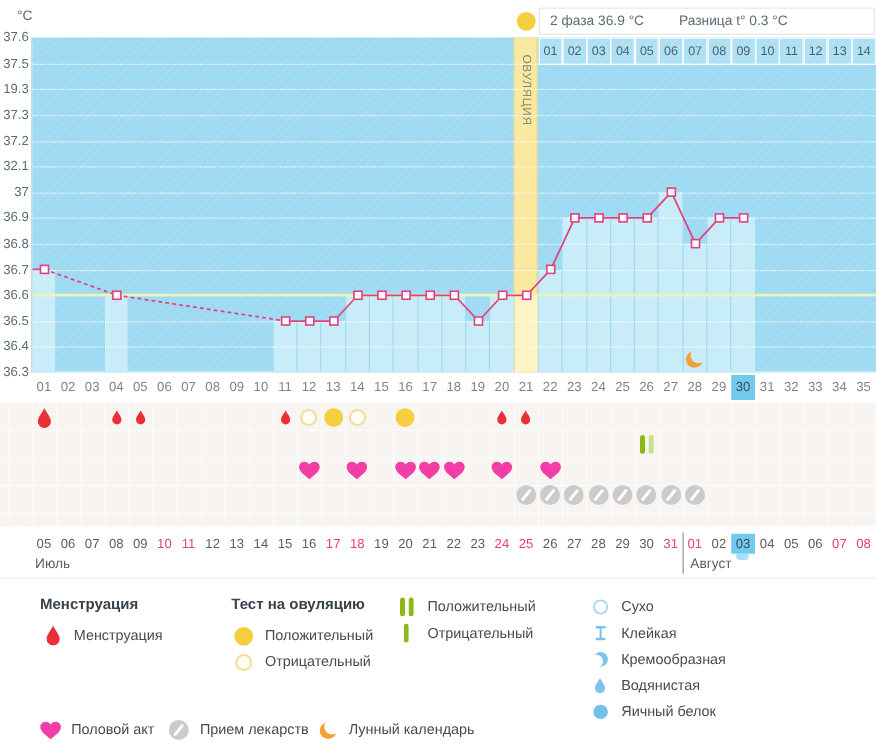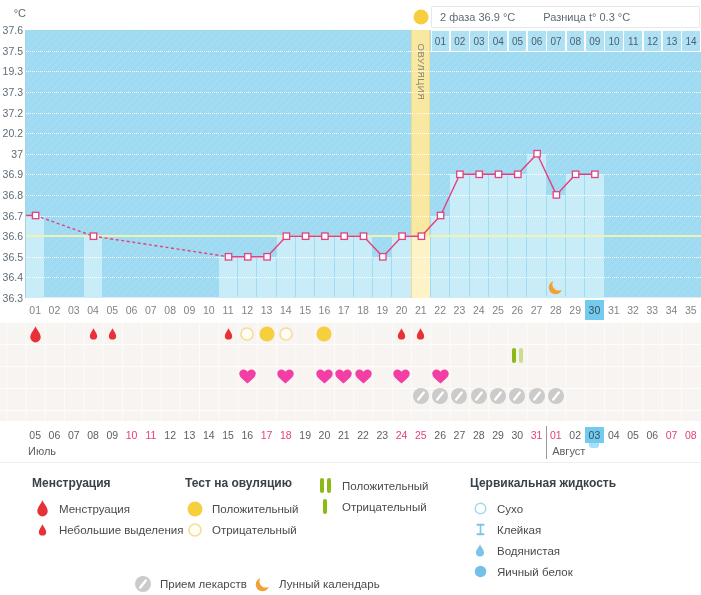--- a/index.html
+++ b/index.html
@@ -81,28 +81,20 @@
   <div class="lcol" style="left:32px">
     <div class="ltitle">Менструация</div>
     <div class="litem">
       <span class="lic">
           <svg width="13" height="17" viewBox="0 0 10 14">
             <path d="M5 0.3 C4.1 2.8 0.7 6.2 0.7 9.2 A4.3 4.3 0 0 0 9.3 9.2 C9.3 6.2 5.9 2.8 5 0.3 Z" fill="#e73137"></path>
           </svg>
         </span>
       <span>Менструация</span>
     </div>
-    <div class="litem">
-      <span class="lic">
-          <svg width="9" height="12" viewBox="0 0 10 14">
-            <path d="M5 0.3 C4.1 2.8 0.7 6.2 0.7 9.2 A4.3 4.3 0 0 0 9.3 9.2 C9.3 6.2 5.9 2.8 5 0.3 Z" fill="#e73137"></path>
-          </svg>
-        </span>
-      <span>Небольшие выделения</span>
-    </div>
   </div>
   <div class="lcol" style="left:185px">
     <div class="ltitle">Тест на овуляцию</div>
     <div class="litem">
       <span class="lic">
           <svg width="16" height="16">
             <circle cx="8" cy="8" r="7.5" fill="#f6cf3f"></circle>
           </svg>
         </span>
       <span>Положительный</span>
@@ -129,55 +121,76 @@
     <div class="litem">
       <span class="lic">
           <svg width="4" height="17">
             <rect x="0" y="1" width="4" height="15" rx="2" fill="#8cb916"></rect>
           </svg>
         </span>
       <span>Отрицательный</span>
     </div>
   </div>
   <div class="lcol" style="left:470px">
-    <div class="ltitle">Цервикальная жидкость</div>
     <div class="litem">
       <span class="lic">
           <svg width="13" height="13">
             <circle cx="6.5" cy="6.5" r="5.3" fill="none" stroke="#a5d7f2" stroke-width="1.4"></circle>
           </svg>
         </span>
       <span>Сухо</span>
     </div>
     <div class="litem">
       <span class="lic">
           <svg width="13" height="13" viewBox="0 0 13 13">
             <rect x="2.5" y="0.8" width="8" height="2" rx="1" fill="#7cc3ea"></rect>
             <rect x="2.5" y="10.2" width="8" height="2" rx="1" fill="#7cc3ea"></rect>
             <rect x="5.7" y="2" width="1.6" height="9" fill="#7cc3ea"></rect>
           </svg>
         </span>
       <span>Клейкая</span>
     </div>
     <div class="litem">
       <span class="lic">
+          <svg width="13" height="13" viewBox="0 0 13 13">
+            <defs>
+              <mask id="m0">
+                <rect width="13" height="13" fill="#fff"></rect>
+                <circle cx="3.2" cy="8" r="5.2" fill="#000"></circle>
+              </mask>
+            </defs>
+            <circle cx="6.5" cy="6.5" r="5.8" fill="#7cc3ea" mask="url(#m0)"></circle>
+          </svg>
+        </span>
+      <span>Кремообразная</span>
+    </div>
+    <div class="litem">
+      <span class="lic">
           <svg width="10" height="13" viewBox="0 0 10 14">
             <path d="M5 0.3 C4.1 2.8 0.7 6.2 0.7 9.2 A4.3 4.3 0 0 0 9.3 9.2 C9.3 6.2 5.9 2.8 5 0.3 Z" fill="#7cc3ea"></path>
           </svg>
         </span>
       <span>Водянистая</span>
     </div>
     <div class="litem">
       <span class="lic">
           <svg width="13" height="13">
             <circle cx="6.5" cy="6.5" r="5.8" fill="#74c0e8"></circle>
           </svg>
         </span>
       <span>Яичный белок</span>
     </div>
+  </div>
+  <div class="lbottom" style="left:30px">
+    <span class="lic">
+        <svg width="17" height="15" viewBox="0 0 32 28">
+          <path d="M16 27 C9 21 0.5 15.5 0.5 8.5 C0.5 4 4.2 0.8 8.6 0.8 C11.8 0.8 14.7 2.6 16 5.2 C17.3 2.6 20.2 0.8 23.4 0.8 C27.8 0.8 31.5 4 31.5 8.5 C31.5 15.5 23 21 16 27 Z" fill="#f33fa5"></path>
+        </svg>
+      </span>
+    <span>Половой акт</span>
   </div>
   <div class="lbottom" style="left:133px">
     <span class="lic">
         <svg width="16" height="16" viewBox="0 0 16 16">
           <circle cx="8" cy="8" r="8" fill="#cbcbcb"></circle>
           <rect x="6.8" y="2.3" width="2.4" height="11.4" rx="1.2" fill="#fff" transform="rotate(38 8 8)"></rect>
         </svg>
       </span>
     <span>Прием лекарств</span>
   </div>
@@ -193,21 +206,21 @@
           <circle cx="8" cy="8" r="7.2" fill="#f2a032" mask="url(#m1)"></circle>
         </svg>
       </span>
     <span>Лунный календарь</span>
   </div>
 <div class="ytick" style="top:24.0px">37.6</div>
     <div class="ytick" style="top:44.6px">37.5</div>
     <div class="ytick" style="top:65.2px">19.3</div>
     <div class="ytick" style="top:85.8px">37.3</div>
     <div class="ytick" style="top:106.5px">37.2</div>
-    <div class="ytick" style="top:127.1px">20.2</div>
+    <div class="ytick" style="top:127.1px">32.1</div>
     <div class="ytick" style="top:147.7px">37</div>
     <div class="ytick" style="top:168.3px">36.9</div>
     <div class="ytick" style="top:188.9px">36.8</div>
     <div class="ytick" style="top:209.5px">36.7</div>
     <div class="ytick" style="top:230.2px">36.6</div>
     <div class="ytick" style="top:250.8px">36.5</div>
     <div class="ytick" style="top:271.4px">36.4</div>
     <div class="ytick" style="top:292.0px">36.3</div>
     <div class="band" style="left:411.2px;top:30px;width:19.29px;height:268px;background:#f8e8a0"></div>
     <span class="ovutext" style="left:420.9px;top:72px">ОВУЛЯЦИЯ</span>

